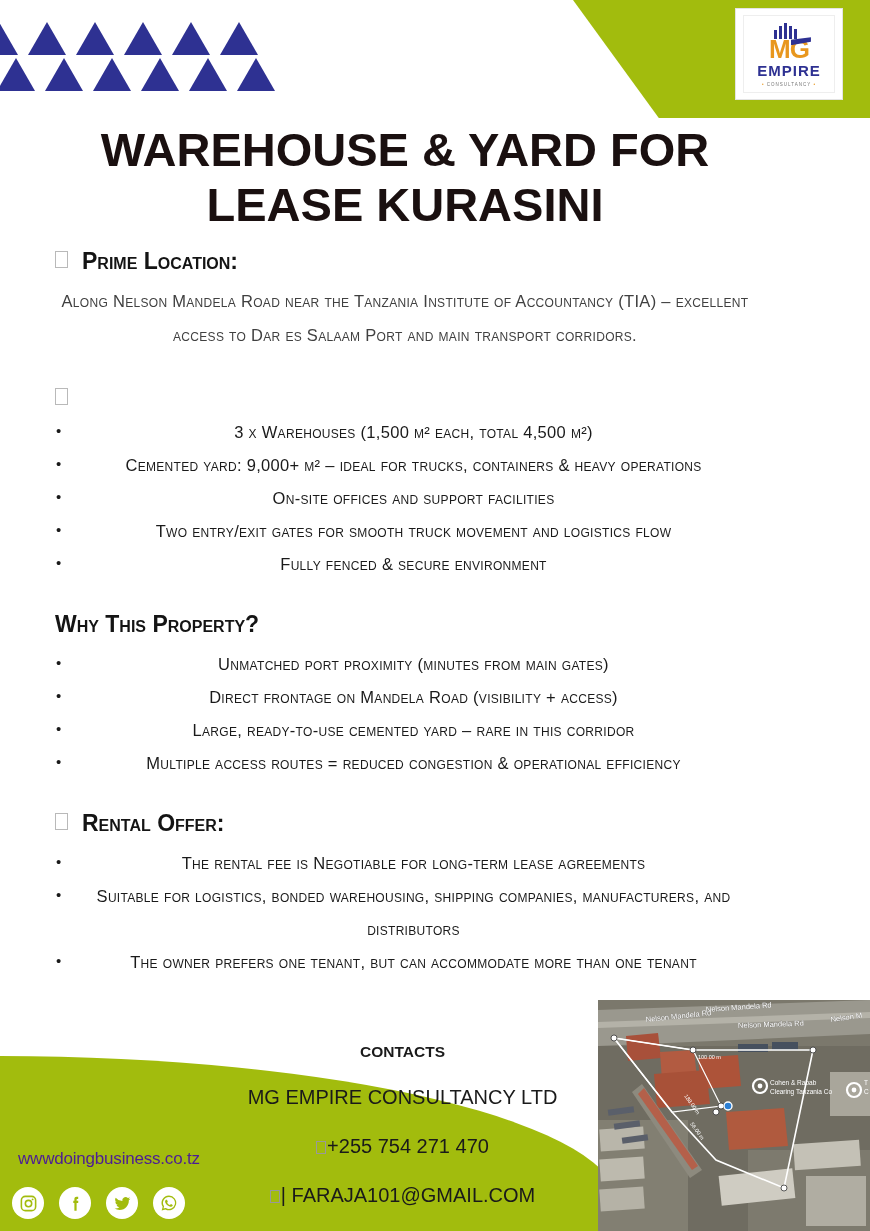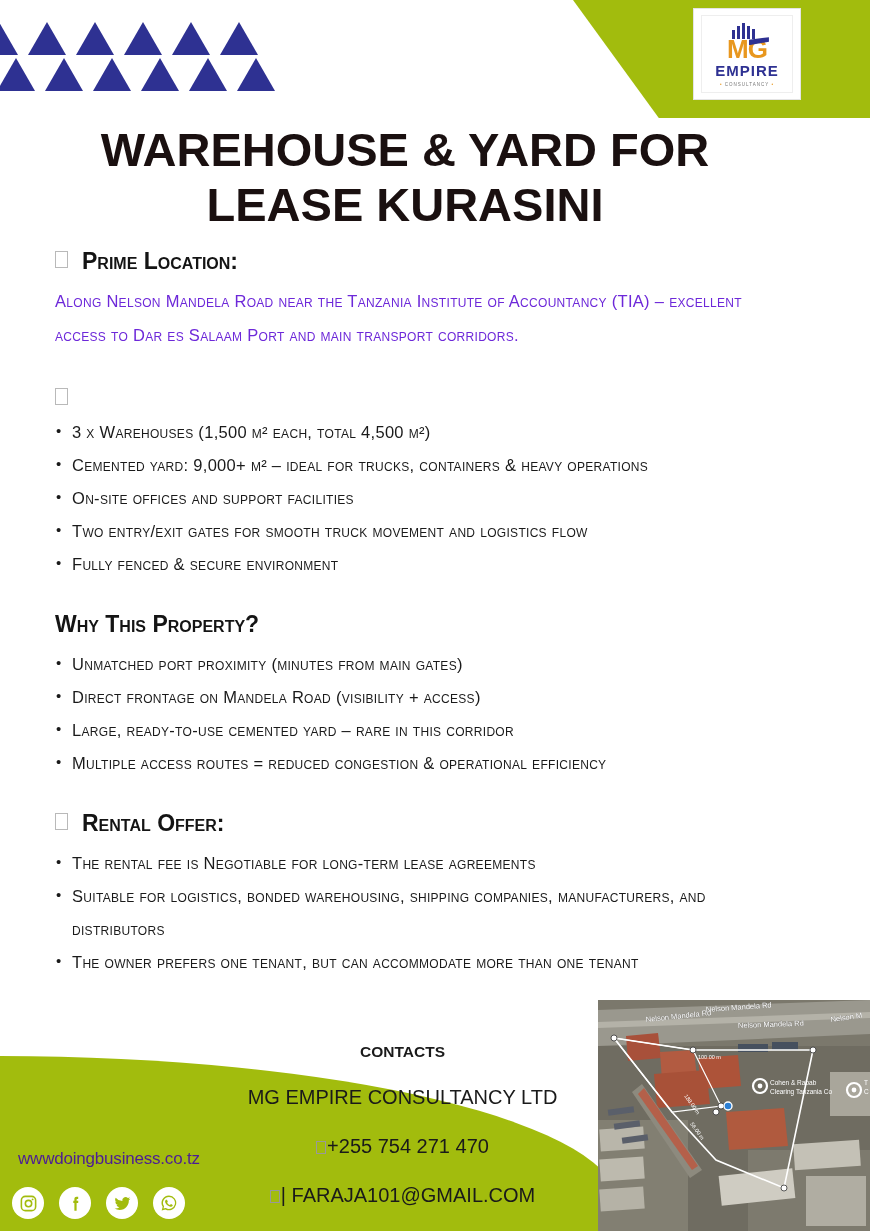--- a/index.html
+++ b/index.html
@@ -25,21 +25,21 @@
     left: 540px;
     width: 330px;
     height: 118px;
     background: #A2BC0D;
     clip-path: polygon(10% 0%, 100% 0%, 100% 100%, 36% 100%);
     z-index: 1;
   }
   .logo-box {
     position: absolute;
     top: 8px;
-    left: 693px;
+    left: 735px;
     width: 106px;
     height: 90px;
     background: #ffffff;
     border: 1px solid #e4e4e4;
     z-index: 3;
     display: flex;
     align-items: center;
     justify-content: center;
   }
   .logo-inner {
@@ -137,20 +137,21 @@
     z-index: 4;
   }
 
   
   .content {
     position: absolute;
     top: 248px;
     left: 55px;
     width: 700px;
     z-index: 4;
+    text-align: center;
   }
   .section { margin-bottom: 0; }
 
   .sec-head {
     display: flex;
     align-items: baseline;
     font-size: 23px;
     font-weight: bold;
     font-variant: small-caps;
     color: #141414;
@@ -166,21 +167,21 @@
     margin-right: 14px;
     flex: 0 0 auto;
     position: relative;
     top: -1px;
   }
 
   .para {
     font-size: 16.5px;
     font-variant: small-caps;
     line-height: 2.05;
-    color: #6d28d9;
+    color: #404040;
     letter-spacing: 0.3px;
     margin: 0;
   }
 
   ul.bullets {
     list-style: none;
     margin: 0;
     padding: 0;
   }
   ul.bullets li {

